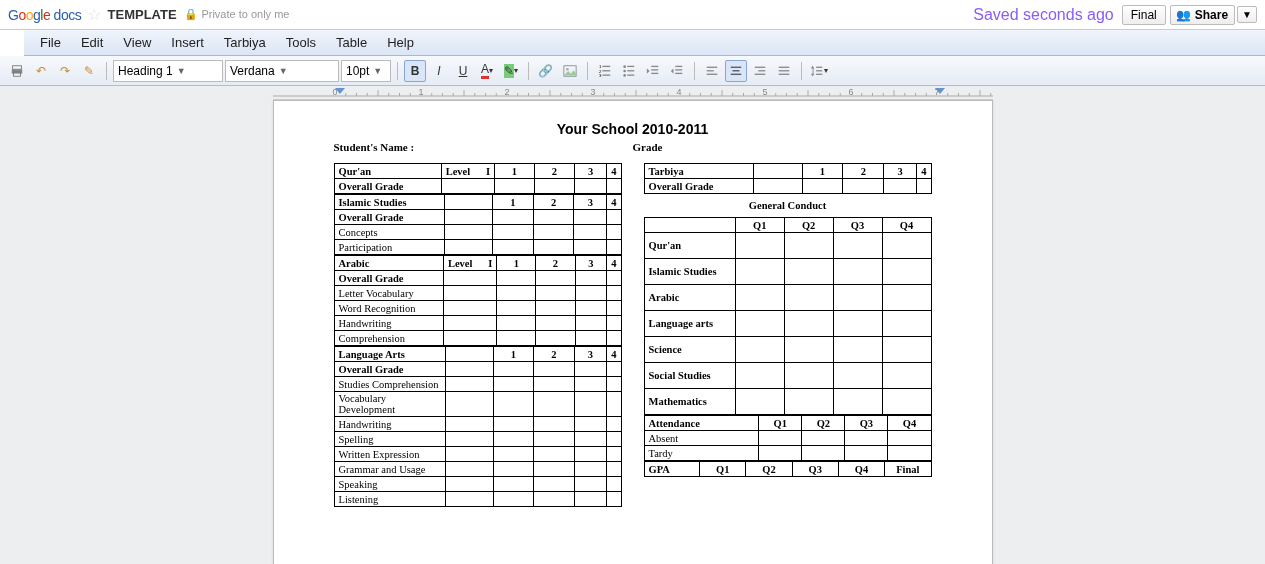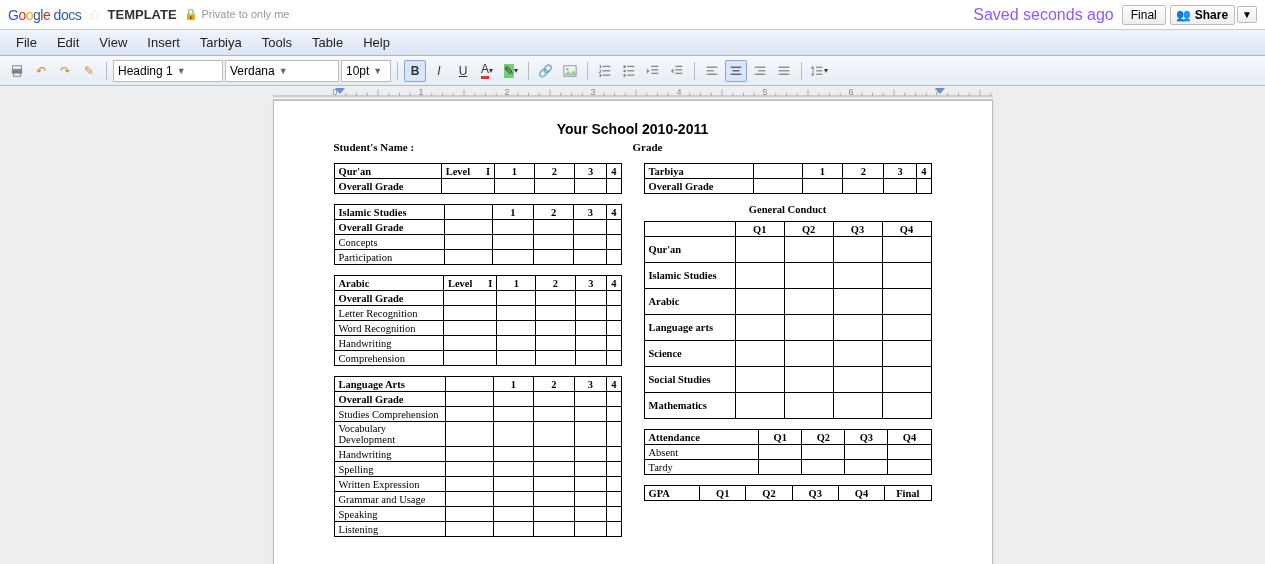--- a/index.html
+++ b/index.html
@@ -13,21 +13,21 @@
 .star { color: #ddd; margin: 0 6px; font-size: 16px; }
 .doc-title { font-weight: bold; color: #333; }
 .lock { color: #999; font-size: 11px; margin-left: 8px; }
 .spacer { flex: 1; }
 .saved-text { color: #8b5cf6; font-size: 16px; margin-right: 8px; }
 .saved-btn { background: linear-gradient(#fff,#eee); border: 1px solid #bbb; padding: 2px 8px; font-size: 12px; border-radius: 2px; margin-right: 4px; }
 .share-btn { background: linear-gradient(#fff,#eee); border: 1px solid #bbb; padding: 2px 6px; font-size: 12px; font-weight: bold; border-radius: 2px; display: flex; align-items: center; gap: 3px; }
 .share-btn .people { color: #3a7ac0; }
 .share-drop { background: linear-gradient(#fff,#eee); border: 1px solid #bbb; padding: 2px 4px; font-size: 10px; border-radius: 2px; margin-left: 2px; }
 
-.menubar { height: 26px; background: linear-gradient(#f0f4fb, #dbe5f5); border-bottom: 1px solid #a8b8d0; display: flex; align-items: center; padding: 12px 6px; font-size: 13px; }
+.menubar { height: 26px; background: linear-gradient(#f0f4fb, #dbe5f5); border-bottom: 1px solid #a8b8d0; display: flex; align-items: center; padding: 12px 6px; font-size: 13px; margin-left: 24px; }
 .menubar div { padding: 3px 10px; cursor: pointer; color: #222; }
 
 .toolbar { height: 30px; background: linear-gradient(#f7f9fc, #e6ecf5); border-bottom: 1px solid #bbb; display: flex; align-items: center; padding: 0 6px; gap: 2px; }
 .tbtn { width: 22px; height: 22px; display: flex; align-items: center; justify-content: center; border: 1px solid transparent; border-radius: 2px; cursor: pointer; font-size: 12px; color: #333; }
 .tbtn svg { width: 14px; height: 14px; }
 .tsep { width: 1px; height: 18px; background: #bbb; margin: 0 4px; }
 .tsel { height: 22px; border: 1px solid #bbb; background: #fff; font-size: 12px; padding: 0 4px; display: flex; align-items: center; gap: 4px; cursor: pointer; }
 .tsel .arrow { font-size: 9px; color: #666; }
 
 .canvas-wrap { position: absolute; top: 86px; left: 0; right: 0; bottom: 0; background: #eceef0; overflow: auto; }
@@ -35,21 +35,21 @@
 .ruler .marginL { position: absolute; top: 2px; left: 62px; width: 0; height: 0; border-left: 5px solid transparent; border-right: 5px solid transparent; border-top: 6px solid #6494d6; }
 .ruler .marginR { position: absolute; top: 2px; left: 662px; width: 0; height: 0; border-left: 5px solid transparent; border-right: 5px solid transparent; border-top: 6px solid #6494d6; }
 
 .page { width: 720px; margin: 0 auto; background: #fff; border: 1px solid #bbb; padding: 20px 60px; min-height: 800px; box-shadow: 0 1px 3px rgba(0,0,0,0.1); }
 .page-title { text-align: center; font-family: Verdana, sans-serif; font-weight: bold; font-size: 14px; margin-bottom: 4px; }
 .meta-row { display: flex; font-family: "Times New Roman", serif; font-size: 11px; font-weight: bold; margin-bottom: 10px; }
 .meta-row .left { flex: 1; } .meta-row .right { flex: 1; }
 
 .two-col { display: flex; gap: 22px; font-family: "Times New Roman", serif; font-size: 10.5px; }
 .col { flex: 1; }
-table { border-collapse: collapse; width: 100%; margin-bottom: 10px; }
+table { border-collapse: collapse; width: 100%; }
 td { border: 1px solid #000; padding: 1px 4px; height: 15px; }
 .hdr td { font-weight: bold; }
 td.label { width: 40%; }
 td.qtr { width: 15%; text-align: center; font-weight: bold; }
 td.lvl { width: 18%; font-weight: bold; text-align: left; padding-left: 4px; }
 
 .conduct-title { text-align: center; font-weight: bold; margin: 6px 0; }
 table.conduct td { height: 26px; }
 table.conduct .thin td { height: 15px; }
 table.attend td, table.gpa td { text-align: center; }
@@ -368,21 +368,21 @@
               </tr>
               <tr>
                 <td class="label" style="font-weight:bold">Overall Grade</td>
                 <td></td>
                 <td></td>
                 <td></td>
                 <td></td>
                 <td></td>
               </tr>
               <tr>
-                <td class="label" style="">Letter Recognition</td>
+                <td class="label" style="">Letter Vocabulary</td>
                 <td></td>
                 <td></td>
                 <td></td>
                 <td></td>
                 <td></td>
               </tr>
               <tr>
                 <td class="label" style="">Word Recognition</td>
                 <td></td>
                 <td></td>

